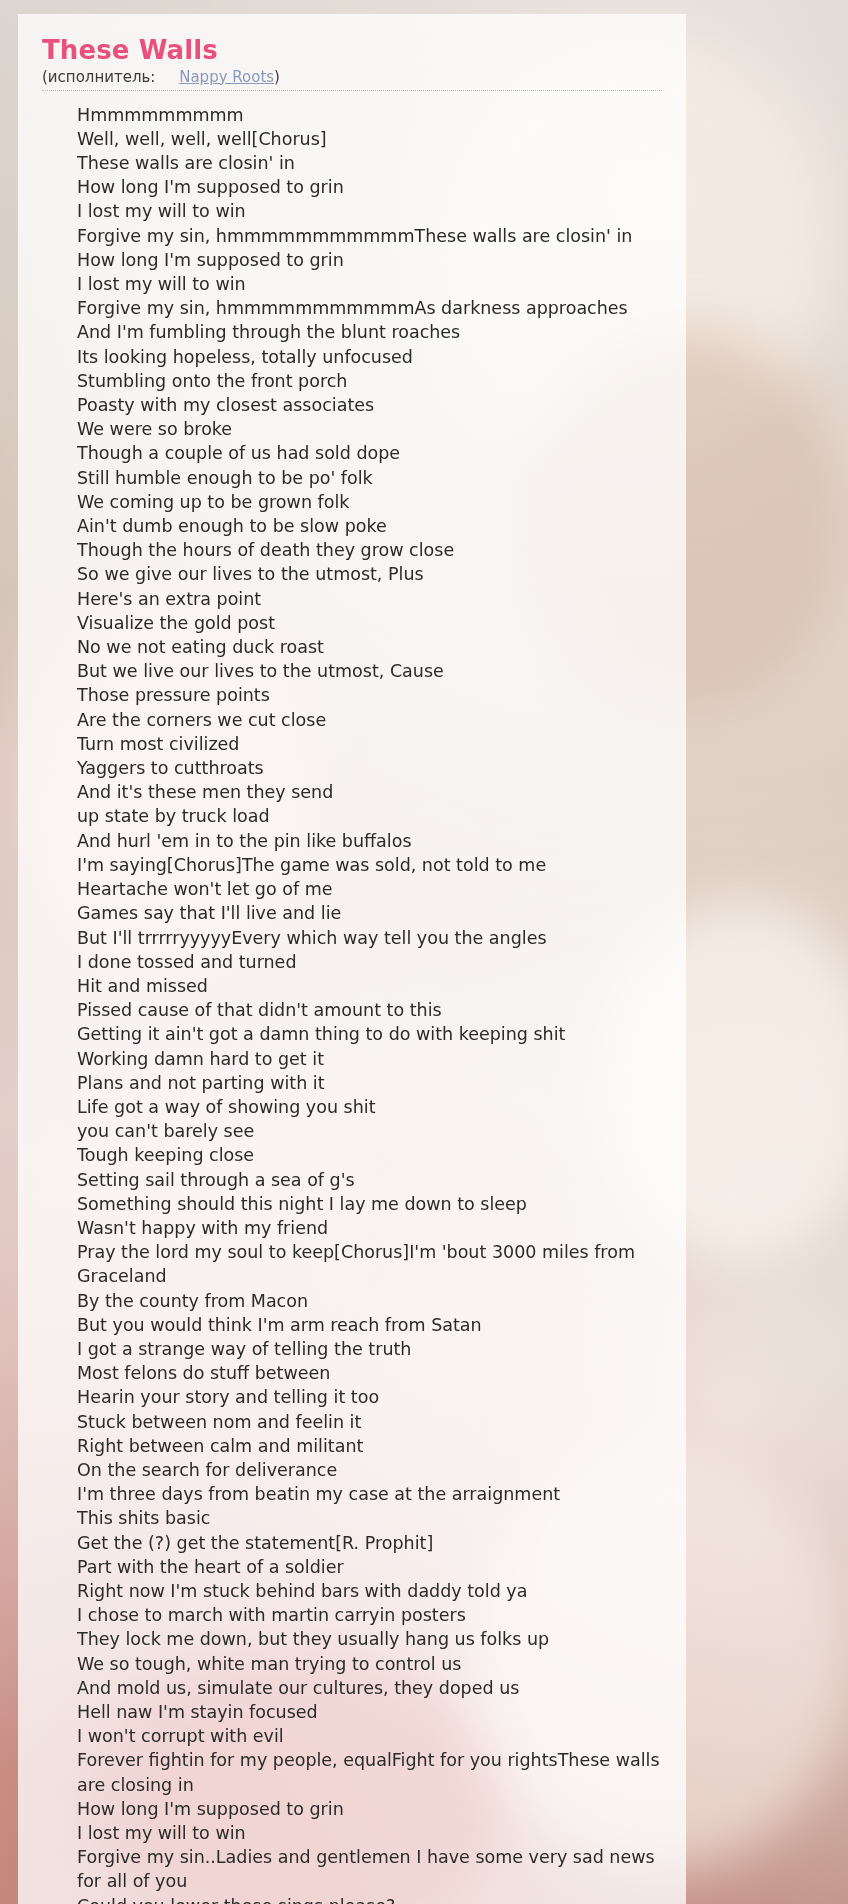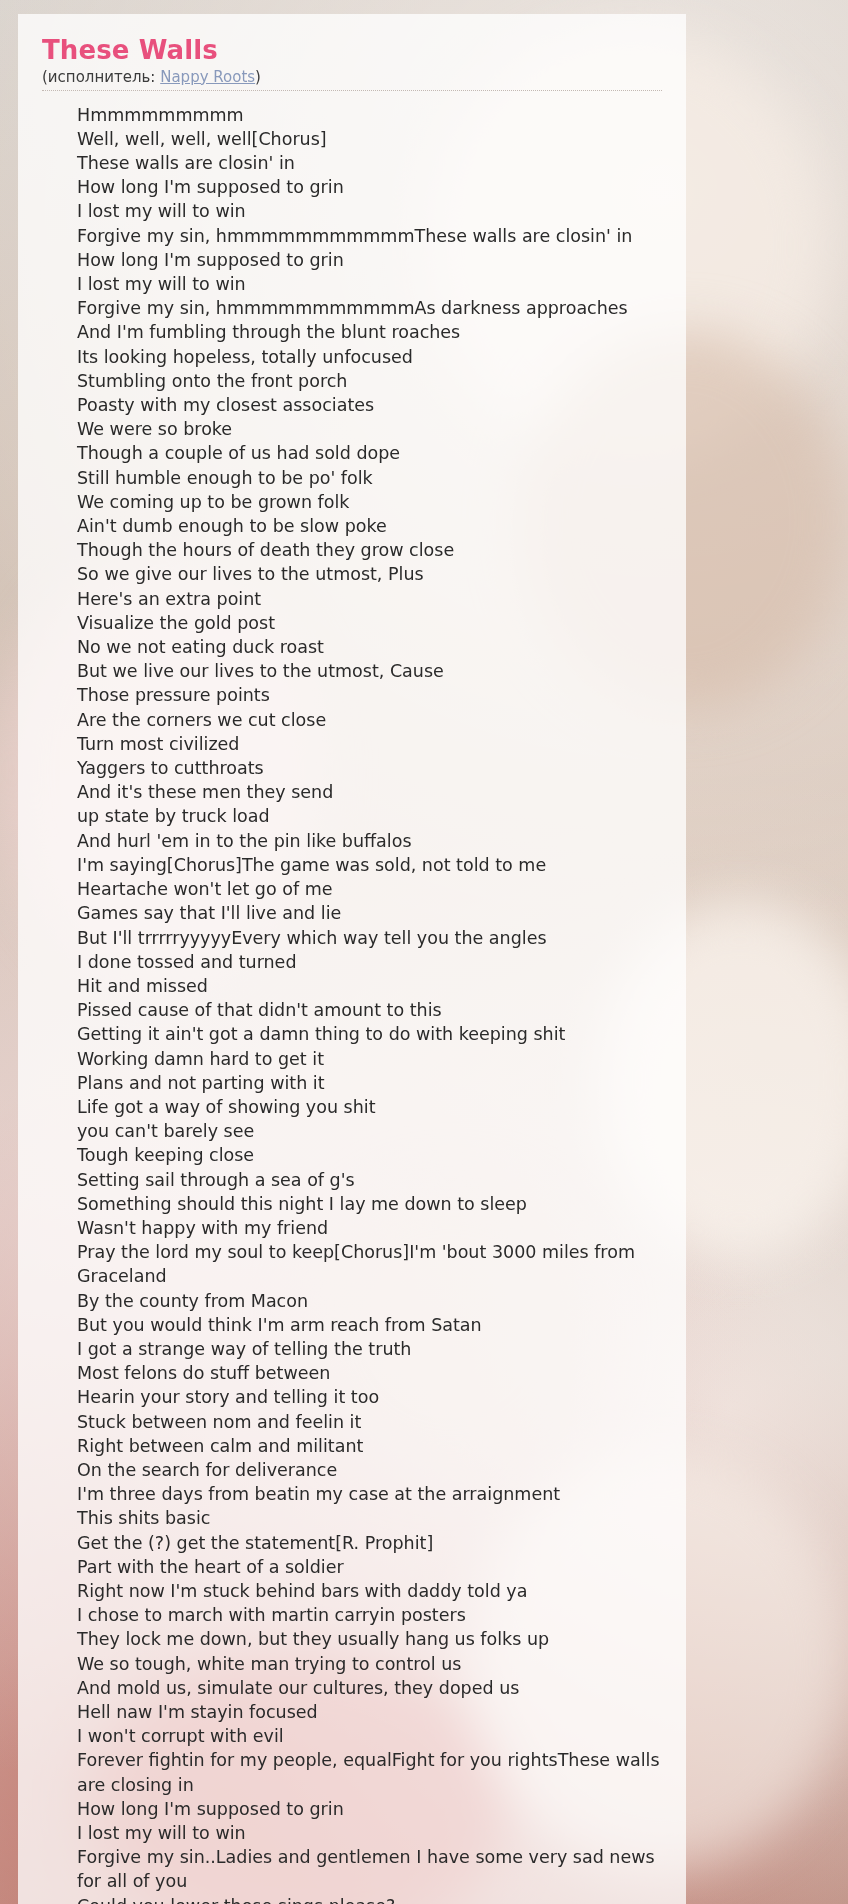--- a/index.html
+++ b/index.html
@@ -61,20 +61,21 @@
   .artist-line {
     font-size: 15px;
     color: #3b3b3b;
     margin: 0 0 2px 0;
     white-space: nowrap;
   }
   .artist-link {
     color: #8899bb;
     text-decoration: underline;
     cursor: pointer;
+    margin-left: 19px;
   }
   .divider {
     border: none;
     border-top: 1px dotted #c3b9b3;
     margin: 4px 0 12px 0;
     height: 0;
   }
   .lyrics {
     font-size: 17.5px;
     line-height: 24.2px;

